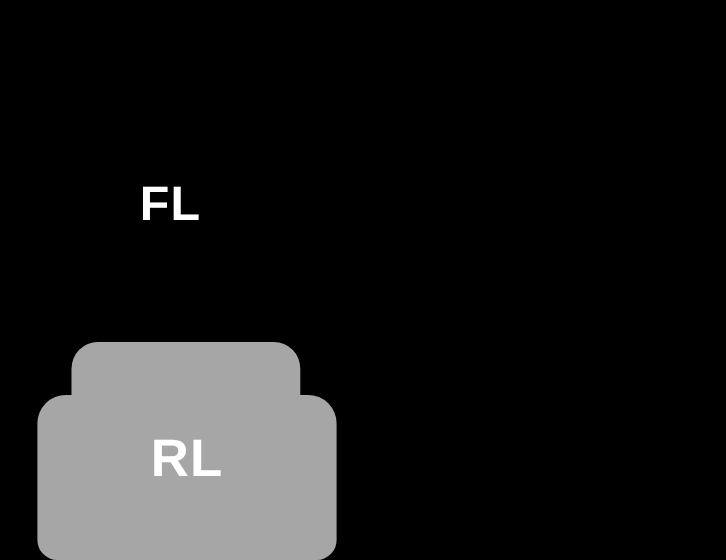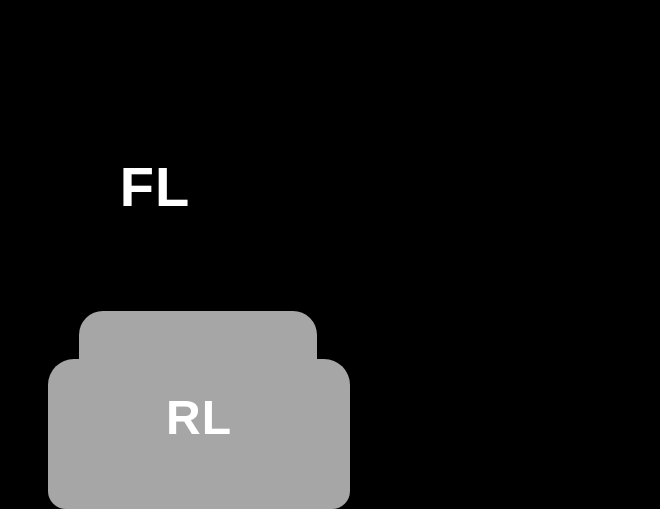--- a/index.html
+++ b/index.html
@@ -14,36 +14,36 @@
     background: var(--bg, #000000);
     overflow: hidden;
     font-family: "Liberation Sans", sans-serif;
   }
 
   
   .front-label {
     position: absolute;
     transform: translate(-50%, -50%);
     color: var(--label, #ffffff);
-    font-size: 56px;
+    font-size: 44px;
     font-weight: 700;
     letter-spacing: 1px;
     white-space: nowrap;
   }
   #front-left-label  { left: 155px; top: 186px; }
   #front-right-label { left: 505px; top: 186px; }
 
   
   .rear-mat {
     position: absolute;
     top: 311px;
     width: 272px;
     height: 198px;
   }
-  #rear-left-mat  { left: 48px; padding-left: 30px; }
+  #rear-left-mat  { left: 34px; }
   #rear-right-mat { left: 344px; }
 
   .mat-tab {
     position: absolute;
     top: 0;
     left: 31px;
     right: 33px;
     height: 62px;
     background: var(--mat, #a6a6a6);
     border-radius: 24px 24px 0 0;

